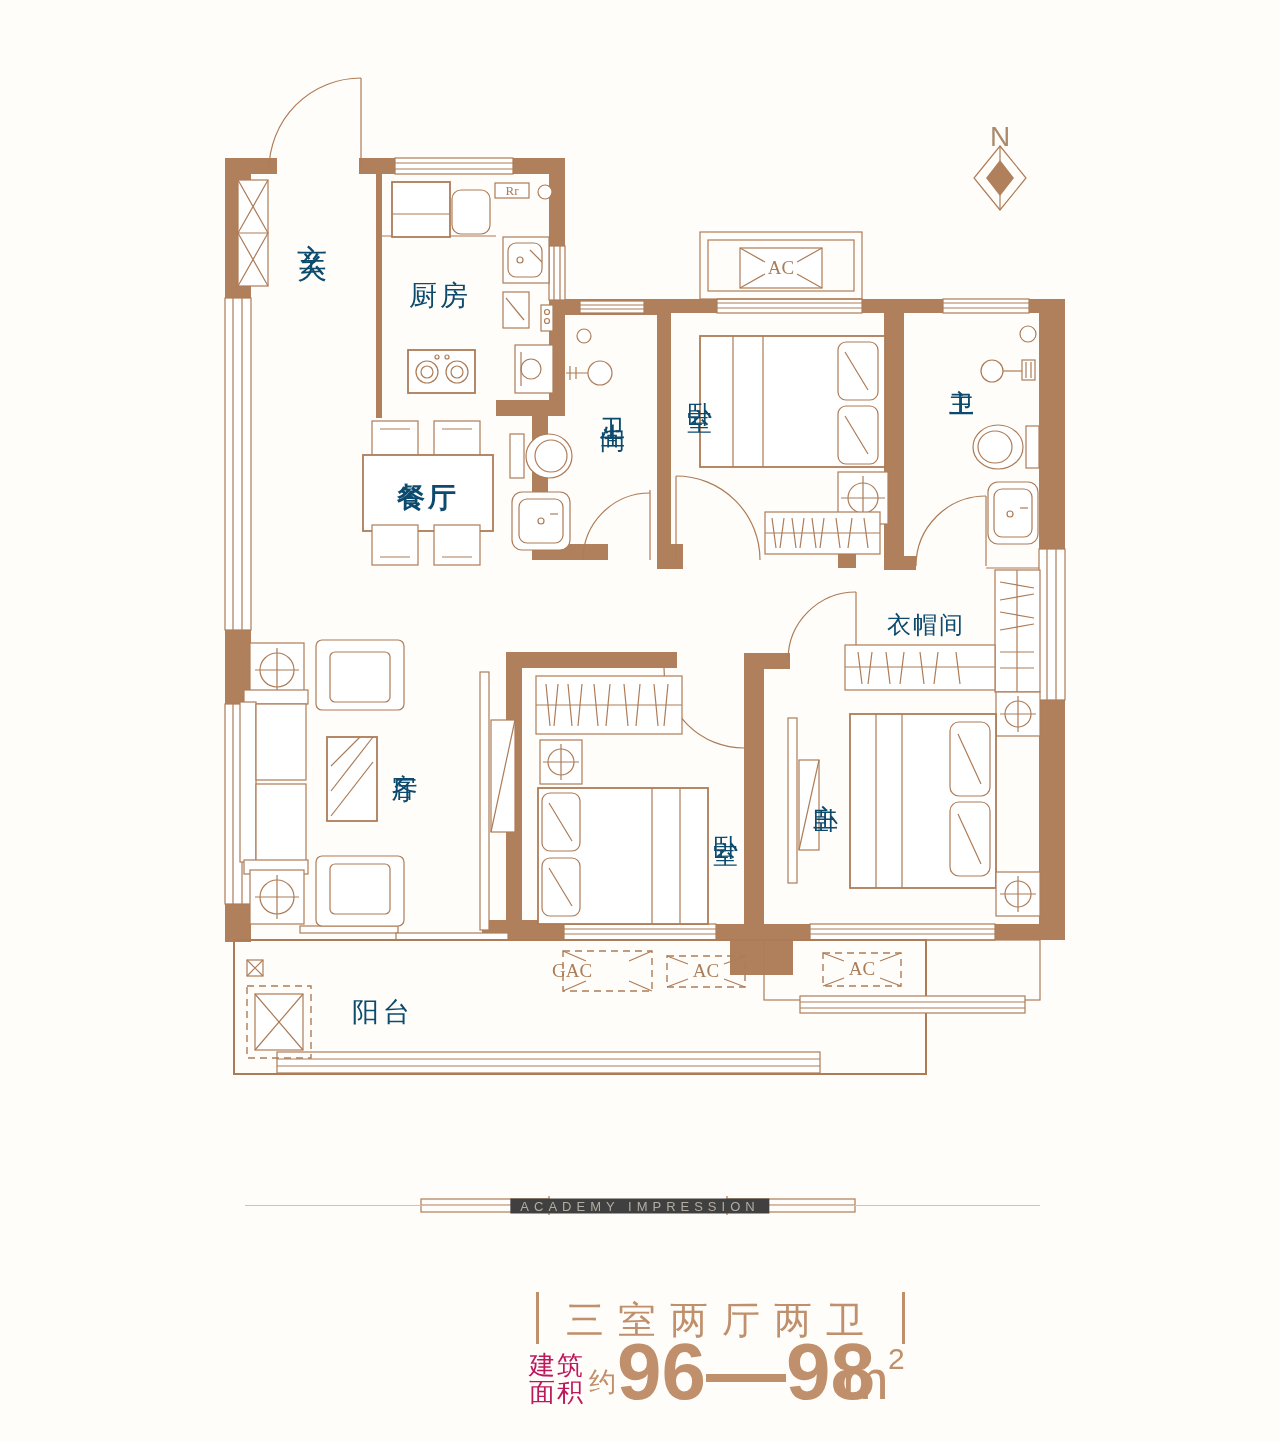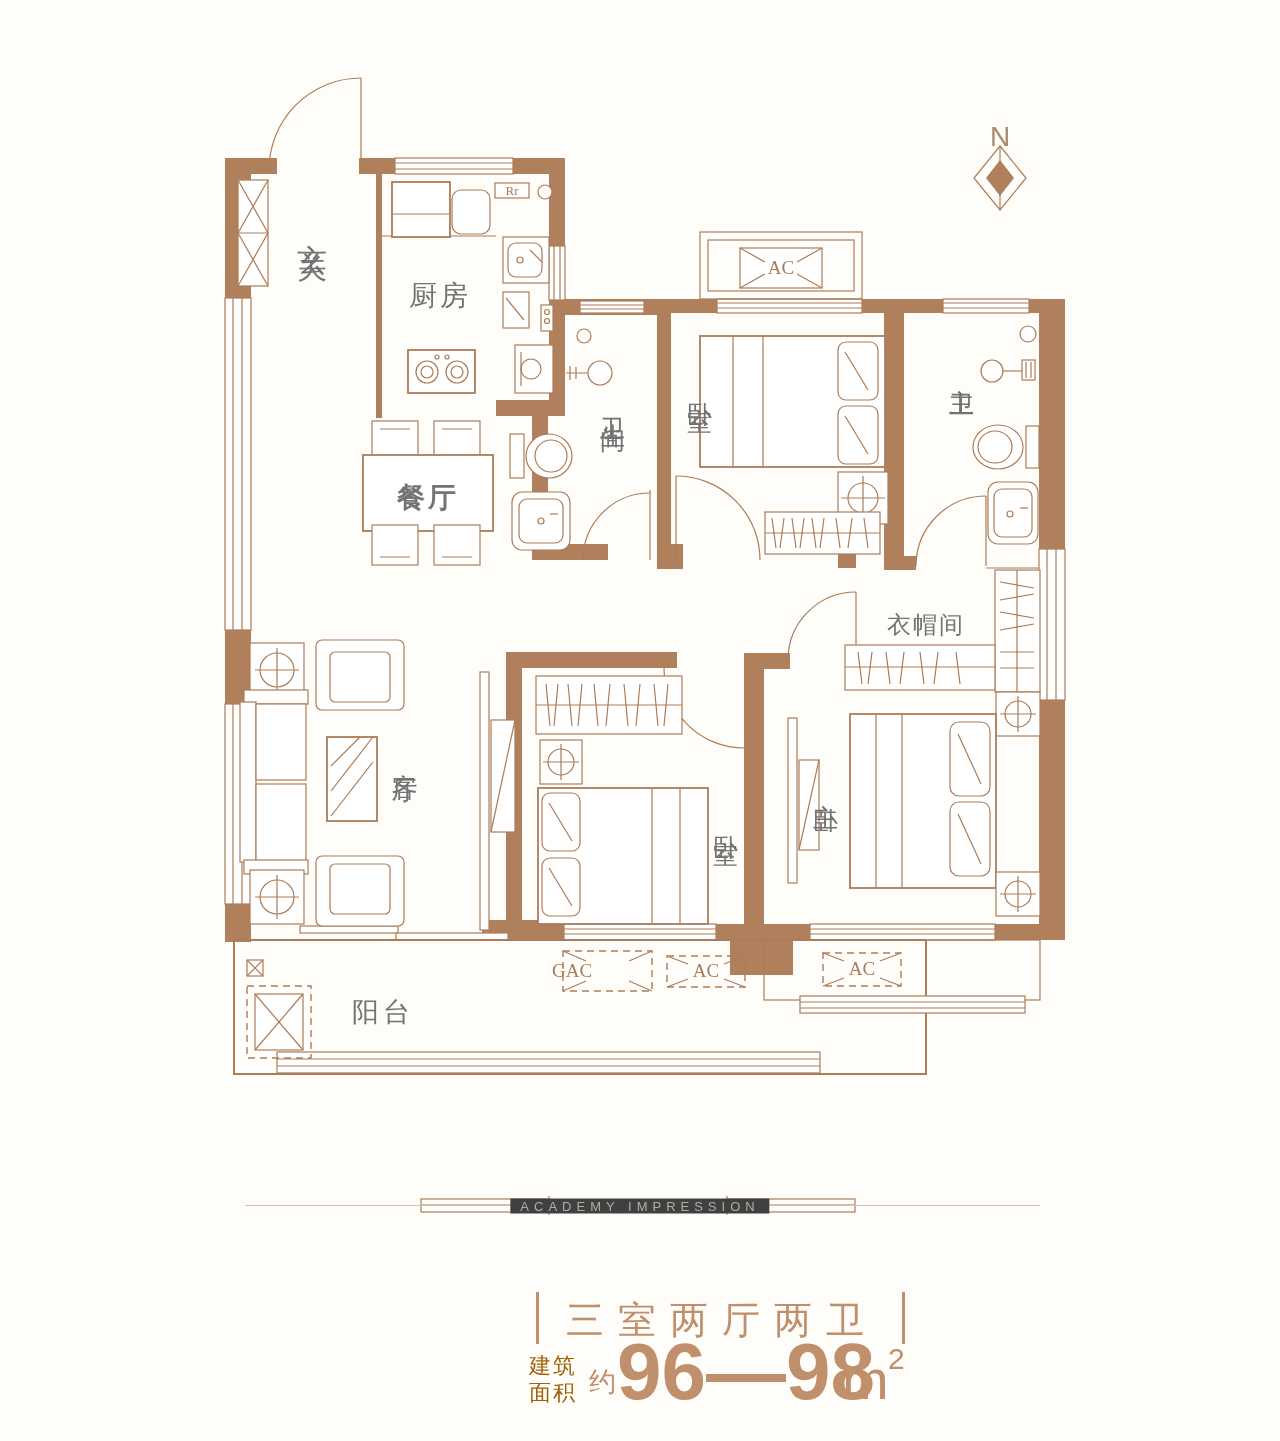--- a/index.html
+++ b/index.html
@@ -6,34 +6,34 @@
   .stage{position:relative;width:1280px;height:1441px;background:#fffdfa;overflow:hidden;
          font-family:"Liberation Sans",sans-serif;}
   svg{position:absolute;left:0;top:0;}
   .wall{fill:#b0805c;stroke:none;}
   .ln{stroke:#ad7c57;stroke-width:2;fill:none;}
   .thin{stroke:#ad7c57;stroke-width:1.2;fill:none;}
   .furn{fill:#ffffff;stroke:#ad7c57;stroke-width:1.8;}
   .furnt{fill:#ffffff;stroke:#ad7c57;stroke-width:1.2;}
   .dash{fill:none;stroke:#ad7c57;stroke-width:1.4;stroke-dasharray:7 5;}
   .win{fill:#ffffff;stroke:#ad7c57;stroke-width:1.2;}
-  .lbl{position:absolute;color:#737373;z-index:3;white-space:nowrap;}
+  .lbl{position:absolute;color:#0c4a6e;z-index:3;white-space:nowrap;}
   .vert{writing-mode:vertical-rl;letter-spacing:7px;}
   .eq{position:absolute;color:#ab7c58;z-index:3;font-family:"Liberation Serif",serif;
       transform:translate(-50%,-50%);white-space:nowrap;}
   .divider-line{position:absolute;left:245px;top:1205px;width:795px;height:1px;background:#cdc4b6;z-index:1;}
   .divider-text{position:absolute;left:640px;top:1206px;transform:translate(-50%,-50%);
       color:#b2aca2;font-size:13px;letter-spacing:5px;background:#404040;padding:0 10px;z-index:2;}
   .tbar{position:absolute;width:3px;height:52px;background:#c08f6b;z-index:3;}
   .title-unit{position:absolute;left:348px;top:1272px;font-size:150px;font-weight:300;
       letter-spacing:30px;color:#c08f6b;line-height:1;z-index:3;}
   .title-layout{position:absolute;left:566px;top:1295px;font-size:38px;letter-spacing:14px;
       color:#c08f6b;z-index:3;}
-  .area-stack{position:absolute;left:529px;top:1352px;font-size:22px;line-height:27px;
-      letter-spacing:2px;color:#a16207;z-index:3;}
+  .area-stack{position:absolute;left:529px;top:1352px;font-size:26px;line-height:27px;
+      letter-spacing:2px;color:#be185d;z-index:3;}
   .area-approx{position:absolute;left:589px;top:1364px;font-size:27px;color:#c08f6b;z-index:3;}
   .area-range{position:absolute;left:617px;top:1332px;font-size:80px;font-weight:700;
       color:#c08f6b;line-height:1;z-index:3;}
   .area-unit{position:absolute;left:842px;top:1352px;font-size:56px;color:#c08f6b;z-index:3;line-height:1;}
   .area-sup{position:absolute;left:888px;top:1344px;font-size:30px;color:#c08f6b;z-index:3;line-height:1;}
   .compass-n{position:absolute;left:1000px;top:137px;transform:translate(-50%,-50%);
       font-size:28px;color:#a98a6d;z-index:3;}
 </style>
 </head>
 <body>

